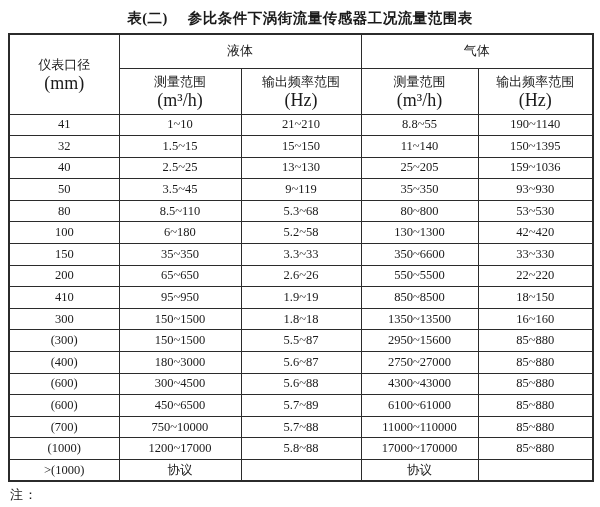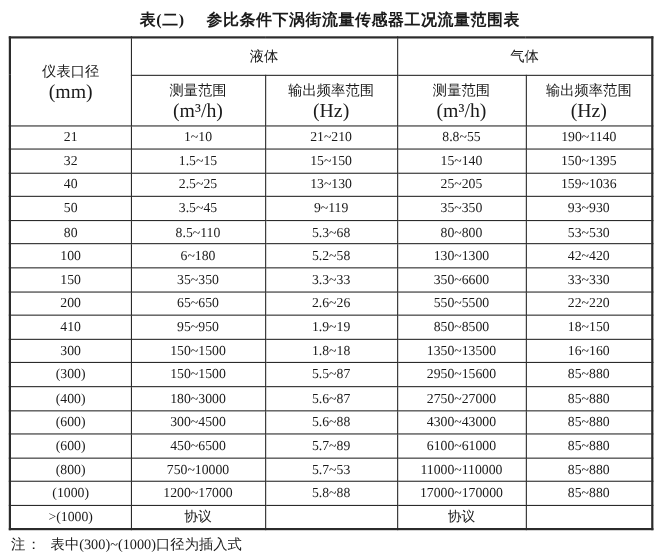--- a/index.html
+++ b/index.html
@@ -93,31 +93,31 @@
         <div class="hline unit">(m³/h)</div>
       </th>
       <th>
         <div class="hline">输出频率范围</div>
         <div class="hline unit">(Hz)</div>
       </th>
     </tr>
   </thead>
   <tbody id="table-body">
       <tr>
-        <td>21</td>
+        <td>41</td>
         <td>1~10</td>
         <td>21~210</td>
         <td>8.8~55</td>
         <td>190~1140</td>
       </tr>
       <tr>
         <td>32</td>
         <td>1.5~15</td>
         <td>15~150</td>
-        <td>15~140</td>
+        <td>11~140</td>
         <td>150~1395</td>
       </tr>
       <tr>
         <td>40</td>
         <td>2.5~25</td>
         <td>13~130</td>
         <td>25~205</td>
         <td>159~1036</td>
       </tr>
       <tr>
@@ -191,23 +191,23 @@
         <td>85~880</td>
       </tr>
       <tr>
         <td>(600)</td>
         <td>450~6500</td>
         <td>5.7~89</td>
         <td>6100~61000</td>
         <td>85~880</td>
       </tr>
       <tr>
-        <td>(800)</td>
+        <td>(700)</td>
         <td>750~10000</td>
-        <td>5.7~53</td>
+        <td>5.7~88</td>
         <td>11000~110000</td>
         <td>85~880</td>
       </tr>
       <tr>
         <td>(1000)</td>
         <td>1200~17000</td>
         <td>5.8~88</td>
         <td>17000~170000</td>
         <td>85~880</td>
       </tr>
@@ -216,14 +216,13 @@
         <td>协议</td>
         <td></td>
         <td>协议</td>
         <td></td>
       </tr>
     </tbody>
 </table>
 
 <div class="note-row">
   <span class="note-label">注：</span>
-  <span>表中(300)~(1000)口径为插入式</span>
 </div>
 
 </body></html>

